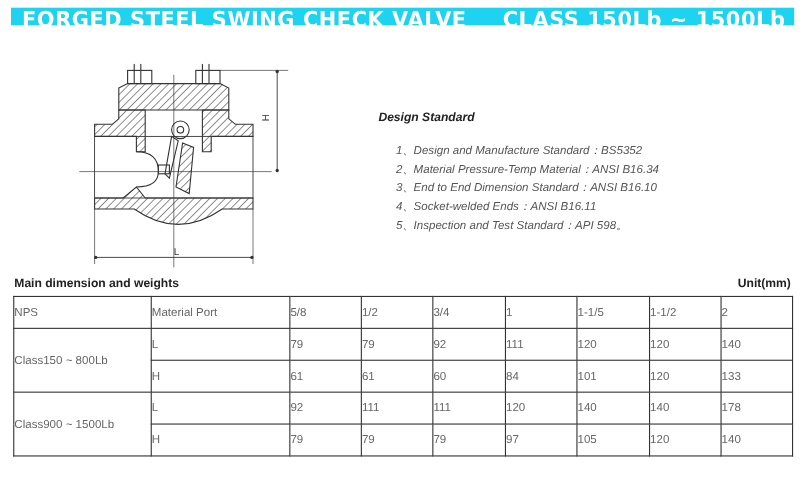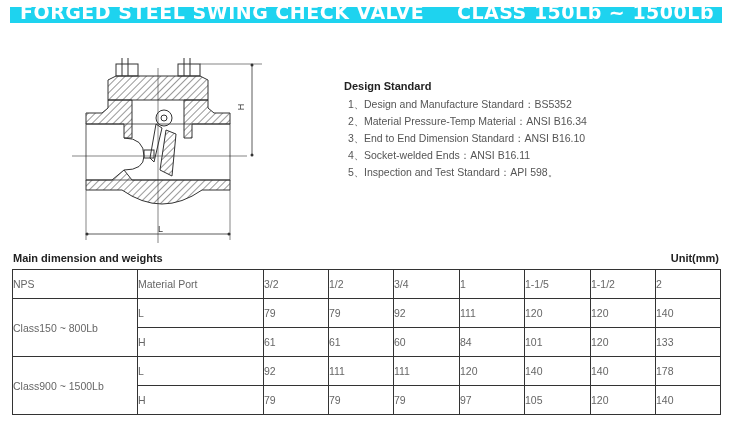--- a/index.html
+++ b/index.html
@@ -2,31 +2,31 @@
 <html><head>
 <meta charset="utf-8">
 <style>
   html, body { margin: 0; padding: 0; }
   body {
     width: 732px; height: 438px; background: #ffffff; position: relative; overflow: hidden;
     font-family: "Liberation Sans", sans-serif; color: #555;
   }
   .title-bar {
     position: absolute; left: 10px; top: 7px; width: 712px; height: 16px;
-    background: #1ed3ef; display: flex; align-items: flex-end; justify-content: space-between;
+    background: #1ed3ef; display: flex; align-items: flex-start; justify-content: space-between;
     box-sizing: border-box; padding: 0 8px 0 10px;
   }
   .title-bar span {
     font-family: "DejaVu Sans", sans-serif; font-weight: bold; color: #ffffff;
     font-size: 19px; letter-spacing: 0.5px; transform: scaleY(1.05);
   }
   .drawing { position: absolute; left: 72px; top: 58px; width: 200px; height: 190px; }
-  .spec { position: absolute; left: 344px; top: 80px; }
+  .spec { position: absolute; left: 344px; top: 101px; font-style: italic; }
   .spec h3 { margin: 0 0 4px 0; font-size: 11px; font-weight: bold; color: #222; }
-  .spec ol { list-style: none; margin: 4px; padding: 0; }
+  .spec ol { list-style: none; margin: 16px; padding: 0; }
   .spec li { font-size: 10.5px; color: #555; height: 17px; line-height: 17px; white-space: nowrap; }
   .spec li .num { display: inline-block; width: 16px; }
   .table-title { position: absolute; left: 13px; top: 252px; font-size: 11px; font-weight: bold; color: #222; }
   .unit { position: absolute; right: 13px; top: 252px; font-size: 11px; font-weight: bold; color: #222; padding-left: 29px; }
   table.dims {
     position: absolute; left: 12px; top: 269px; border-collapse: collapse;
     font-size: 10.5px; color: #666;
   }
   table.dims td {
     border: 1.4px solid #333; text-align: left; height: 28px; padding: 0;
@@ -113,21 +113,21 @@
       <col style="width:66px">
     <col style="width:65px">
       <col style="width:66px">
       <col style="width:65px">
       <col style="width:65px">
   </colgroup>
   <tbody>
       <tr>
     <td>NPS</td>
     <td>Material Port</td>
-    <td>3/2</td>
+    <td>5/8</td>
     <td>1/2</td>
     <td>3/4</td>
     <td>1</td>
     <td>1-1/5</td>
     <td>1-1/2</td>
     <td>2</td>
   </tr>
   <tr>
     <td rowspan="2">Class150 ~ 800Lb</td>
     <td>L</td>

